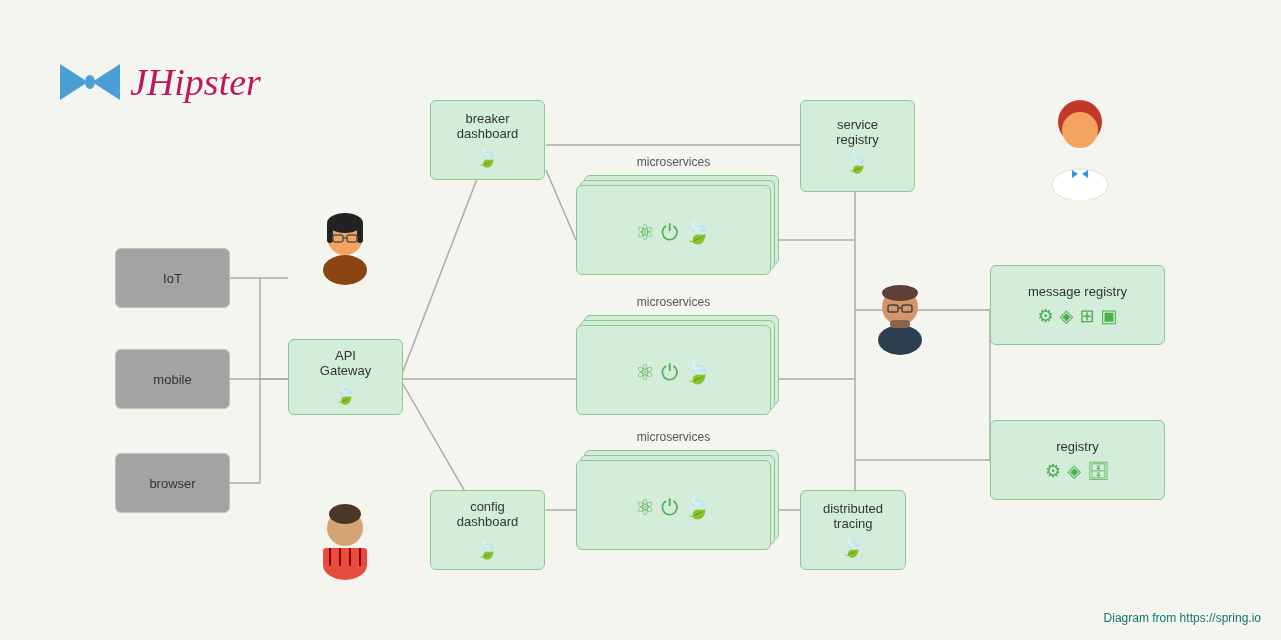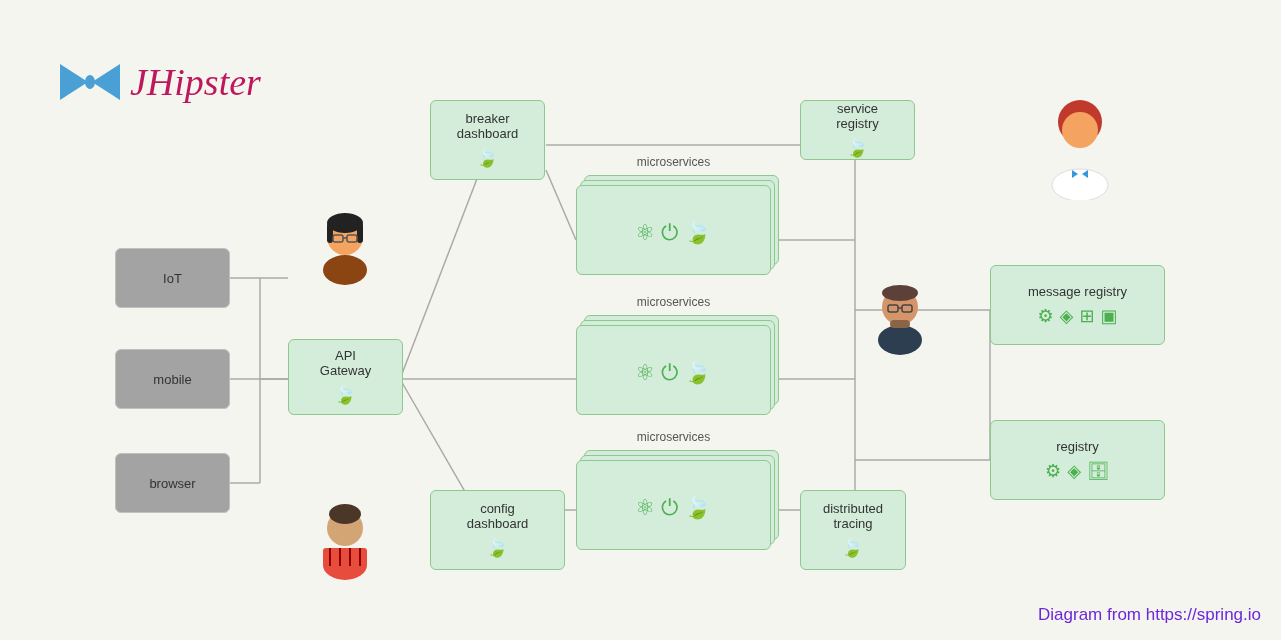--- a/index.html
+++ b/index.html
@@ -71,22 +71,22 @@
       font-size: 38px;
       font-family: 'Georgia', serif;
       color: #be185d;
       font-style: italic;
     }
 
     
     .diagram-source {
       position: absolute;
       bottom: 15px; right: 20px;
-      font-size: 17px;
-      color: #6d28d9;
+      font-size: 12px;
+      color: #0f766e;
     }
   </style>
 </head>
 <body>
 
 <div class="diagram-container">
 
   <svg class="lines-svg">
 
     <line x1="228" y1="278" x2="288" y2="278" stroke="#aaa" stroke-width="1.5"></line>
@@ -207,21 +207,21 @@
     </div>
   </div>
 
   <div class="node" style="left:430px; top:100px; width:115px; height:80px;justify-content:center;">
     <span>breaker<br>dashboard</span>
     <div class="node-icons">
       <span class="icon-leaf">🍃</span>
     </div>
   </div>
 
-  <div class="node" style="left:800px; top:100px; width:115px; height:60px;">
+  <div class="node" style="left:800px; top:100px; width:115px; height:92px;">
     <span>service<br>registry</span>
     <div class="node-icons">
       <span class="icon-leaf">🍃</span>
     </div>
   </div>
 
   <div style="position:absolute; left:576px; top:185px;">
     <div style="position:absolute; background:#d4edda; border:1.5px solid #8dc88e; border-radius:6px; width:195px; height:90px; top:-10px; left:8px; z-index:1;"></div>
     <div style="position:absolute; background:#d4edda; border:1.5px solid #8dc88e; border-radius:6px; width:195px; height:90px; top:-5px; left:4px; z-index:2;"></div>
     <div class="node" style="position:relative; width:195px; height:90px; z-index:3;">
@@ -253,21 +253,21 @@
     <div class="node" style="position:relative; width:195px; height:90px; z-index:3;">
       <div class="node-icons">
         <span style="font-size:22px; color:#4caf50;">⚛</span>
         <span style="font-size:22px; color:#4caf50;">⏻</span>
         <span class="icon-leaf" style="font-size:22px;">🍃</span>
       </div>
     </div>
     <div style="position:absolute; top:-30px; left:0; font-size:12px; color:#555; width:195px; text-align:center;">microservices</div>
   </div>
 
-  <div class="node" style="left:430px; top:490px; width:135px; height:80px;">
+  <div class="node" style="left:430px; top:490px; width:115px; height:80px;justify-content:space-between;">
     <span>config<br>dashboard</span>
     <div class="node-icons">
       <span class="icon-leaf">🍃</span>
     </div>
   </div>
 
   <div class="node" style="left:800px; top:490px; width:106px; height:80px;">
     <span>distributed<br>tracing</span>
     <div class="node-icons">
       <span class="icon-leaf">🍃</span>

